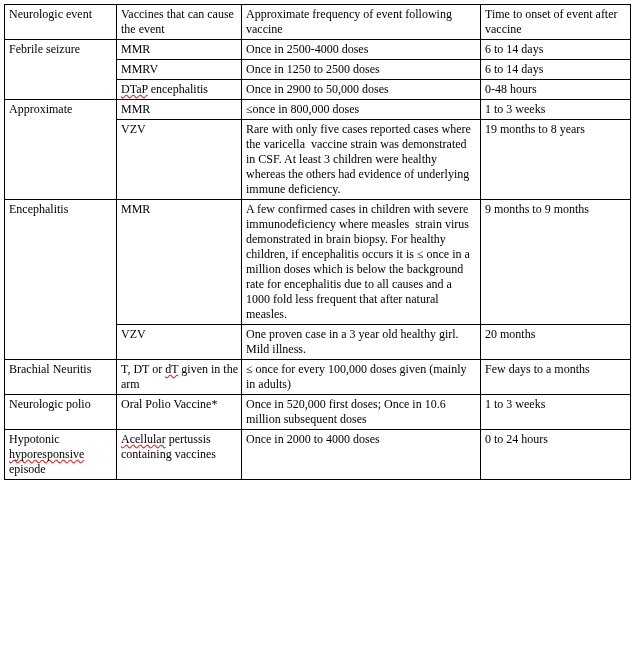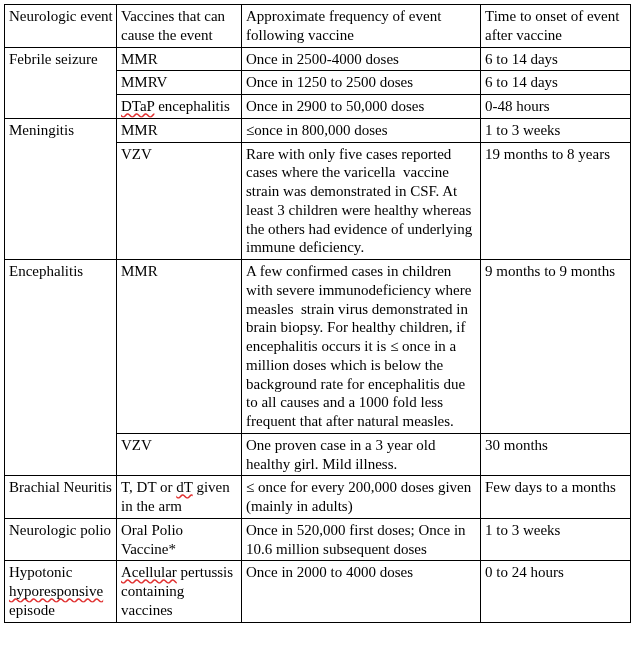--- a/index.html
+++ b/index.html
@@ -16,21 +16,21 @@
   }
   .table-wrap {
     padding: 4px 4px 0 4px;
     box-sizing: border-box;
     width: 634px;
   }
   table.vax {
     border-collapse: collapse;
     table-layout: fixed;
     width: 626px;
-    font-size: 15px;
+    font-size: 12px;
     line-height: 1.25;
   }
   table.vax col.c0 { width: 112px; }
   table.vax col.c1 { width: 125px; }
   table.vax col.c2 { width: 239px; }
   table.vax col.c3 { width: 150px; }
 
   table.vax th, table.vax td {
     border: 1px solid #000000;
     vertical-align: top;
@@ -118,21 +118,21 @@
         <td>
             <span class="cell-text">Once in 2900 to 50,000 doses</span>
           </td>
         <td>
             <span class="cell-text">0-48 hours</span>
           </td>
       </tr>
 
       <tr>
         <td rowspan="2">
-            <span class="cell-text">Meningitis</span>
+            <span class="cell-text">Approximate</span>
           </td>
         <td>
             <span class="cell-text">MMR</span>
           </td>
         <td>
             <span class="cell-text">≤once in 800,000 doses</span>
           </td>
         <td>
             <span class="cell-text">1 to 3 weeks</span>
           </td>
@@ -164,33 +164,33 @@
           </td>
       </tr>
       <tr>
         <td>
             <span class="cell-text">VZV</span>
           </td>
         <td>
             <span class="cell-text">One proven case in a 3 year old healthy girl. Mild illness.</span>
           </td>
         <td>
-            <span class="cell-text">30 months</span>
+            <span class="cell-text">20 months</span>
           </td>
       </tr>
 
       <tr>
         <td>
             <span class="cell-text">Brachial Neuritis</span>
           </td>
         <td>
             <span class="cell-text">T, DT or <span class="sp">dT</span> given in the arm</span>
           </td>
         <td>
-            <span class="cell-text">≤ once for every 200,000 doses given (mainly in adults)</span>
+            <span class="cell-text">≤ once for every 100,000 doses given (mainly in adults)</span>
           </td>
         <td>
             <span class="cell-text">Few days to a months</span>
           </td>
       </tr>
 
       <tr>
         <td>
             <span class="cell-text">Neurologic polio</span>
           </td>

